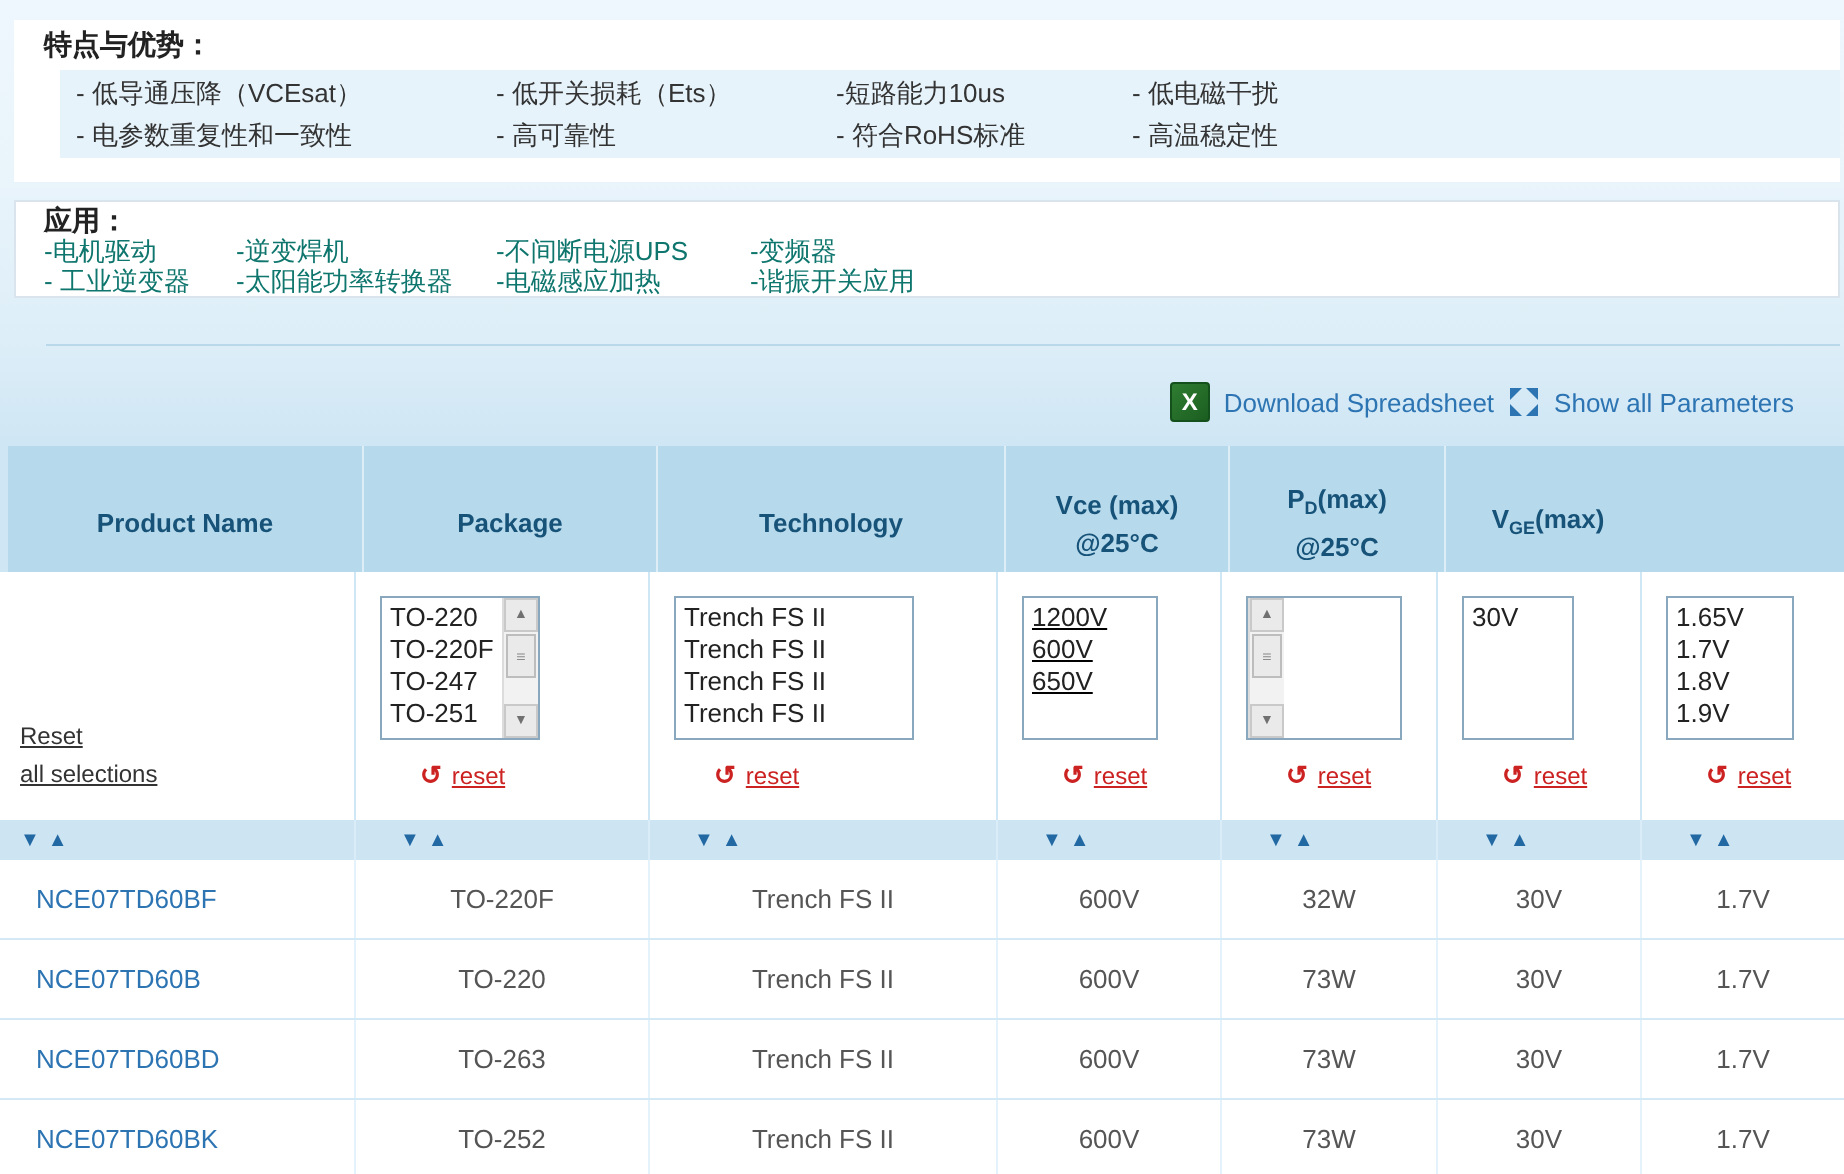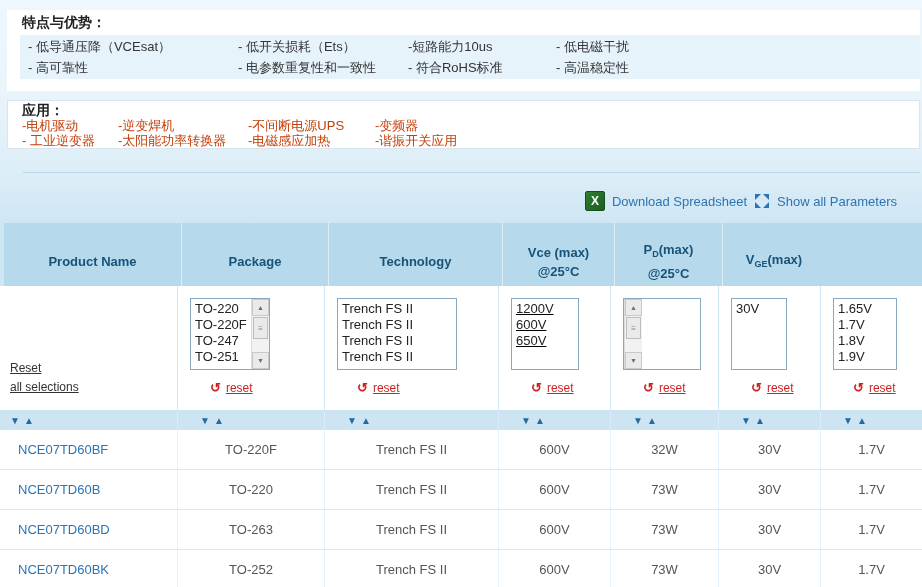--- a/index.html
+++ b/index.html
@@ -2,28 +2,28 @@
 <html><head>
 <meta charset="utf-8">
 <style>
   html,body{margin:0;padding:0;}
   body{font-family:"Liberation Sans", sans-serif;}
   .page{position:relative;width:922px;height:587px;overflow:hidden;
         background:linear-gradient(180deg,#eef7fd 0px,#e9f4fb 90px,#ddeef8 170px,#cfe6f4 222px);}
   
   .features-box{position:absolute;left:7px;top:10px;width:913px;height:81px;background:#fff;}
   .box-title{font-size:14px;font-weight:bold;color:#222;padding:4px 0 3px 15px;}
-  .features-band{margin-left:13px;background:#e7f3fb;padding:1px 0;}
+  .features-band{margin-left:23px;background:#e7f3fb;padding:1px 0;}
   .f-row{display:grid;grid-template-columns:210px 170px 148px auto;padding-left:8px;
          font-size:13px;color:#333;line-height:21px;}
   
   .apps-box{position:absolute;left:7px;top:100px;width:911px;height:47px;background:#fff;border:1px solid #d9e4ec;}
   .apps-title{font-size:14px;font-weight:bold;color:#222;padding:2px 0 0 14px;line-height:15px;}
   .a-row{display:grid;grid-template-columns:96px 130px 127px auto;padding-left:14px;
-         font-size:13px;color:#c2410c;line-height:15px;}
+         font-size:13px;color:#0f766e;line-height:15px;}
   
   .hrline{position:absolute;left:23px;top:172px;width:897px;height:1px;background:#b9d8ea;}
   .toolbar{position:absolute;top:191px;right:25px;display:flex;align-items:center;gap:7px;
            font-size:13px;color:#2d74b3;}
   .toolbar a{color:#2d74b3;text-decoration:none;cursor:pointer;}
   .xls-icon{width:18px;height:18px;background:linear-gradient(135deg,#2f7d32,#1b5e20);
             border:1px solid #14501b;border-radius:2px;color:#fff;font-weight:bold;font-size:12px;
             display:flex;align-items:center;justify-content:center;}
   .expand-icon svg{display:block;}
   
@@ -78,22 +78,22 @@
   <div class="features-box">
     <div class="box-title">特点与优势：</div>
     <div class="features-band">
       <div class="f-row">
         <span>- 低导通压降（VCEsat）</span>
         <span>- 低开关损耗（Ets）</span>
         <span>-短路能力10us</span>
         <span>- 低电磁干扰</span>
       </div>
       <div class="f-row">
+        <span>- 电参数重复性和一致性</span>
         <span>- 高可靠性</span>
-        <span>- 电参数重复性和一致性</span>
         <span>- 符合RoHS标准</span>
         <span>- 高温稳定性</span>
       </div>
     </div>
   </div>
 
   <div class="apps-box">
     <div class="apps-title">应用：</div>
     <div class="a-row">
       <span>-电机驱动</span>

